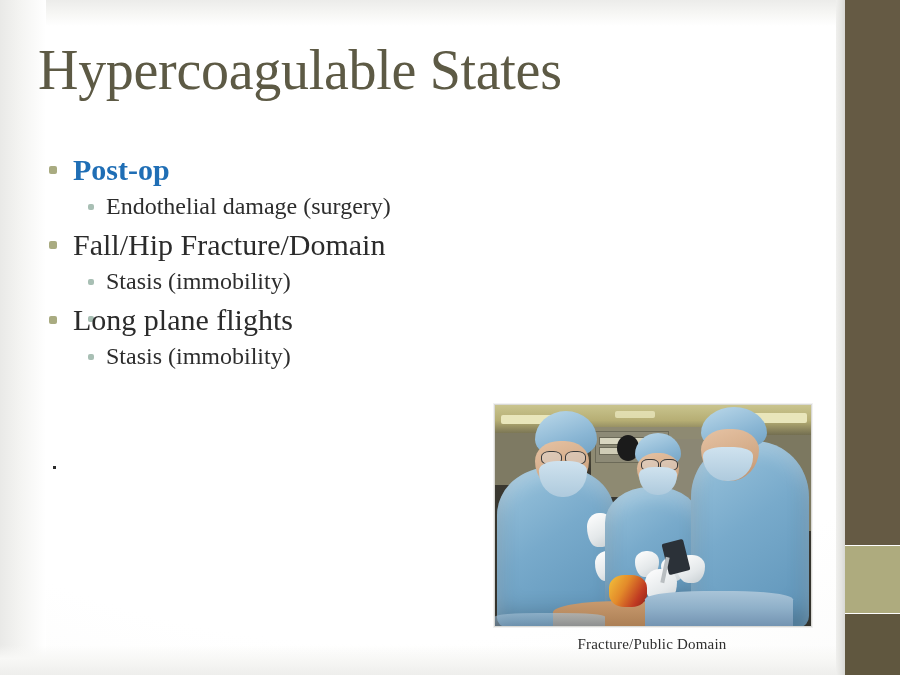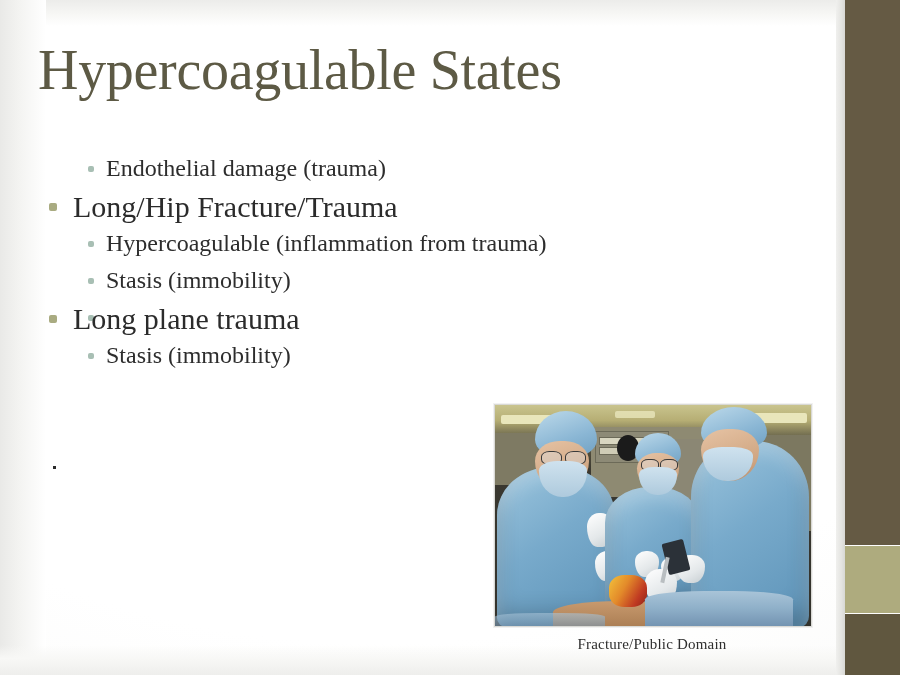--- a/index.html
+++ b/index.html
@@ -258,44 +258,44 @@
   <div class="sidebar-band band-top"></div>
   <div class="band-divider" style="top:545px;"></div>
   <div class="sidebar-band band-middle"></div>
   <div class="band-divider" style="top:613px;"></div>
   <div class="sidebar-band band-bottom"></div>
 
   <div class="title">Hypercoagulable States</div>
 
   <div class="body">
 
+    <div class="lvl1 accent">
+      <span class="dot"></span>
+      <span class="text">Post-op</span>
+    </div>
     <div class="lvl2">
       <span class="dot"></span>
-      <span class="text">Endothelial damage (trauma)</span>
+      <span class="text">Endothelial damage (surgery)</span>
     </div>
 
     <div class="lvl1">
       <span class="dot"></span>
-      <span class="text">Long/Hip Fracture/Trauma</span>
+      <span class="text">Fall/Hip Fracture/Domain</span>
     </div>
     <div class="lvl2">
       <span class="dot"></span>
-      <span class="text">Hypercoagulable (inflammation from trauma)</span>
+      <span class="text">Stasis (immobility)</span>
     </div>
     <div class="lvl2">
       <span class="dot"></span>
-      <span class="text">Stasis (immobility)</span>
-    </div>
-    <div class="lvl2">
-      <span class="dot"></span>
     </div>
 
     <div class="lvl1">
       <span class="dot"></span>
-      <span class="text">Long plane trauma</span>
+      <span class="text">Long plane flights</span>
     </div>
     <div class="lvl2">
       <span class="dot"></span>
       <span class="text">Stasis (immobility)</span>
     </div>
   </div>
 
   <div class="stray-dot"></div>
 
   <div class="photo-frame">

